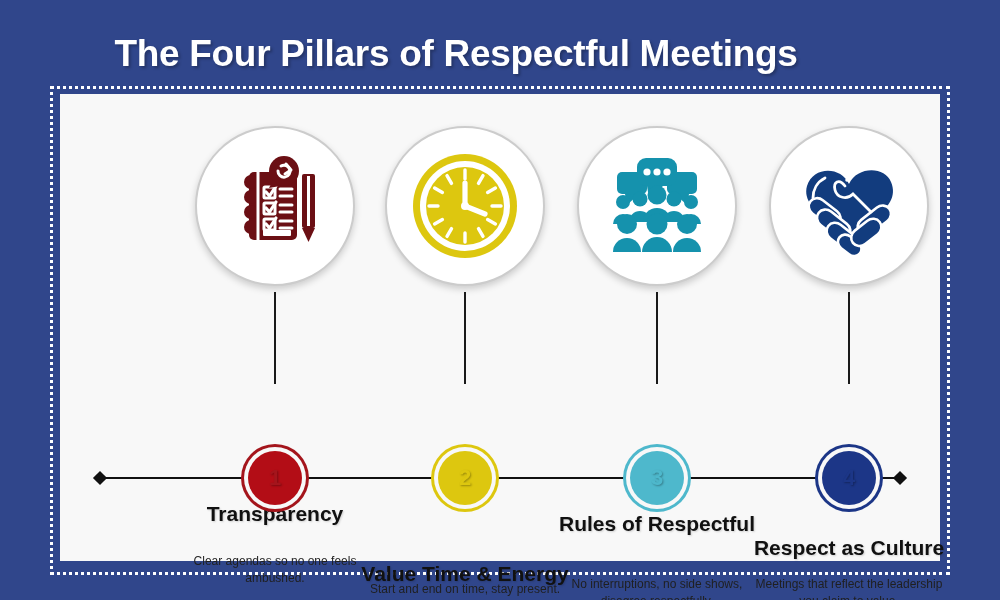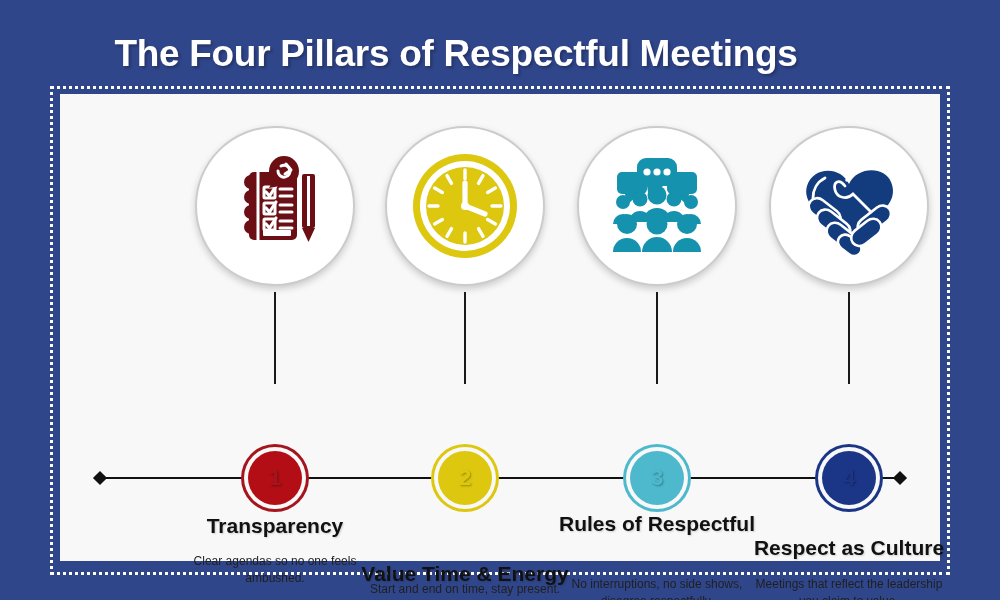--- a/index.html
+++ b/index.html
@@ -130,21 +130,21 @@
   .pillar-desc {
     position: absolute;
     left: 2px;
     width: 206px;
     text-align: center;
     color: #1f1f1f;
     font-size: 12px;
     line-height: 1.45;
   }
 
-  .pillar[data-col="0"] .pillar-heading { top: 420px; }
+  .pillar[data-col="0"] .pillar-heading { top: 408px; }
   .pillar[data-col="0"] .pillar-desc    { top: 459px; }
   .pillar[data-col="1"] .pillar-heading { top: 424px; margin-top: 44px; }
   .pillar[data-col="1"] .pillar-desc    { top: 487px; }
   .pillar[data-col="2"] .pillar-heading { top: 418px; }
   .pillar[data-col="2"] .pillar-desc    { top: 482px; }
   .pillar[data-col="3"] .pillar-heading { top: 442px; }
   .pillar[data-col="3"] .pillar-desc    { top: 482px; }
 
   
   #timeline {

